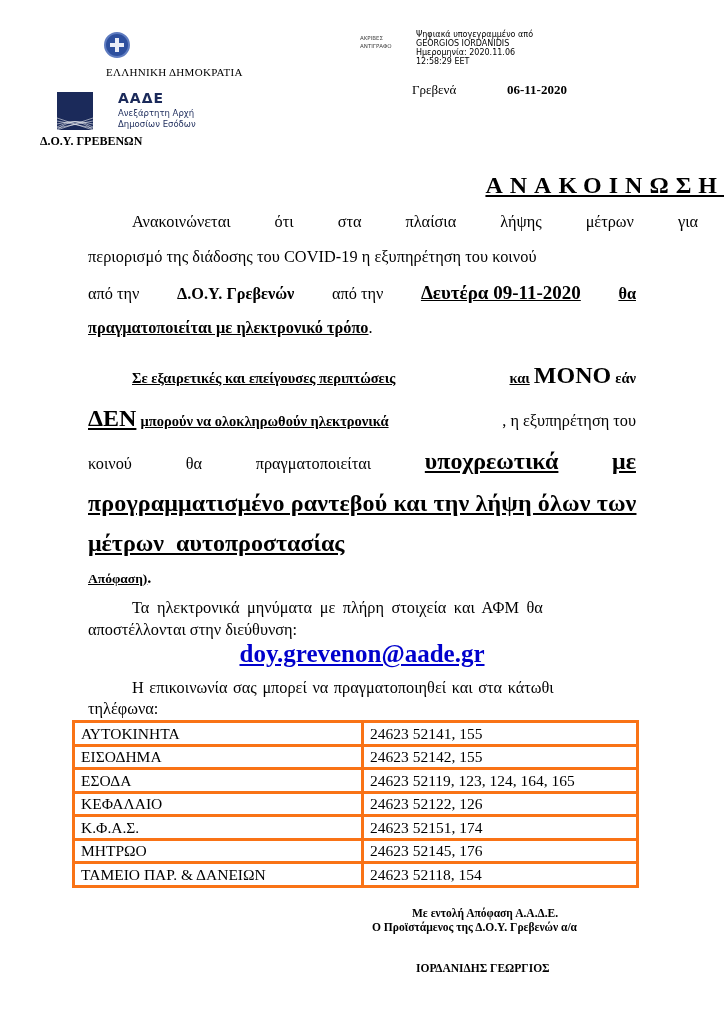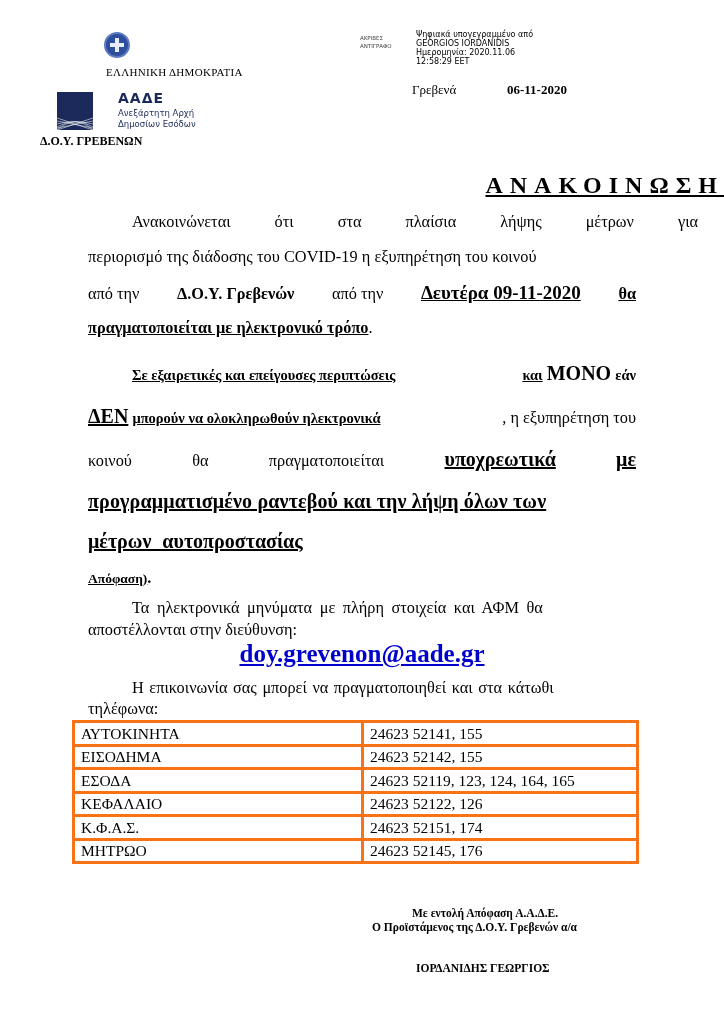--- a/index.html
+++ b/index.html
@@ -22,21 +22,21 @@
     .signed { left: 416px; top: 30px; font-family: "DejaVu Sans", sans-serif; font-size: 8px; color: #000; line-height: 9px; }
     .city { left: 412px; top: 82px; font-size: 13px; }
     .date { left: 507px; top: 82px; font-size: 13px; font-weight: bold; }
 
     
     .title { left: 0; width: 724px; top: 172px; text-align: right; font-size: 24px; font-weight: bold; letter-spacing: 7px; text-decoration: underline; }
     .line { left: 88px; width: 548px; font-size: 16.3px; white-space: nowrap; }
     .justify { display: flex; justify-content: space-between; }
     .b { font-weight: bold; }
     .u { text-decoration: underline; }
-    .big { font-size: 20px; }
+    .big { font-size: 24px; }
     .big2 { font-size: 19px; }
     .sm { font-size: 13.5px; }
     .email { left: 0; width: 724px; text-align: center; top: 640px; font-size: 25px; font-weight: bold; color: #0000cc; text-decoration: underline; }
 
     
     .phones { left: 72px; top: 720px; width: 567px; border-collapse: collapse; font-size: 15.5px; }
     .phones td { border: 3px solid #f97316; padding: 0 6px; height: 20.5px; line-height: 19px; }
     .phones td.name { width: 274px; }
     .phones tr { border-top: 1px solid #aaa; }
 
@@ -161,18 +161,22 @@
       <td>24623 52122, 126</td>
     </tr>
     <tr>
       <td class="name">Κ.Φ.Α.Σ.</td>
       <td>24623 52151, 174</td>
     </tr>
     <tr>
       <td class="name">ΜΗΤΡΩΟ</td>
       <td>24623 52145, 176</td>
     </tr>
+    <tr>
+      <td class="name">ΤΑΜΕΙΟ ΠΑΡ. &amp; ΔΑΝΕΙΩΝ</td>
+      <td>24623 52118, 154</td>
+    </tr>
   </tbody>
 </table>
 
 <div class="abs sig1">Με εντολή Απόφαση Α.Α.Δ.Ε.</div>
 <div class="abs sig2">Ο Προϊστάμενος της Δ.Ο.Υ. Γρεβενών α/α</div>
 <div class="abs signame">ΙΟΡΔΑΝΙΔΗΣ ΓΕΩΡΓΙΟΣ</div>
 
 </body></html>

